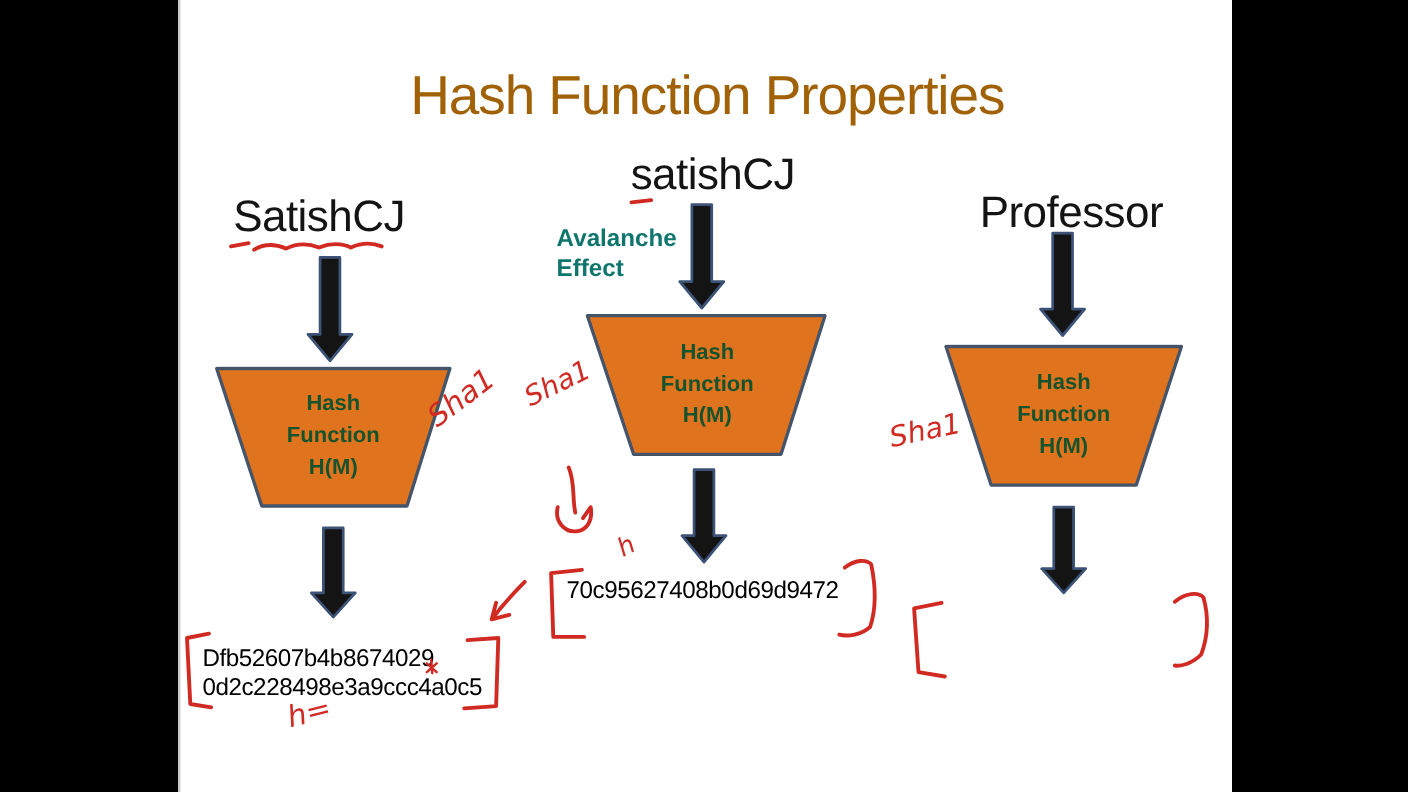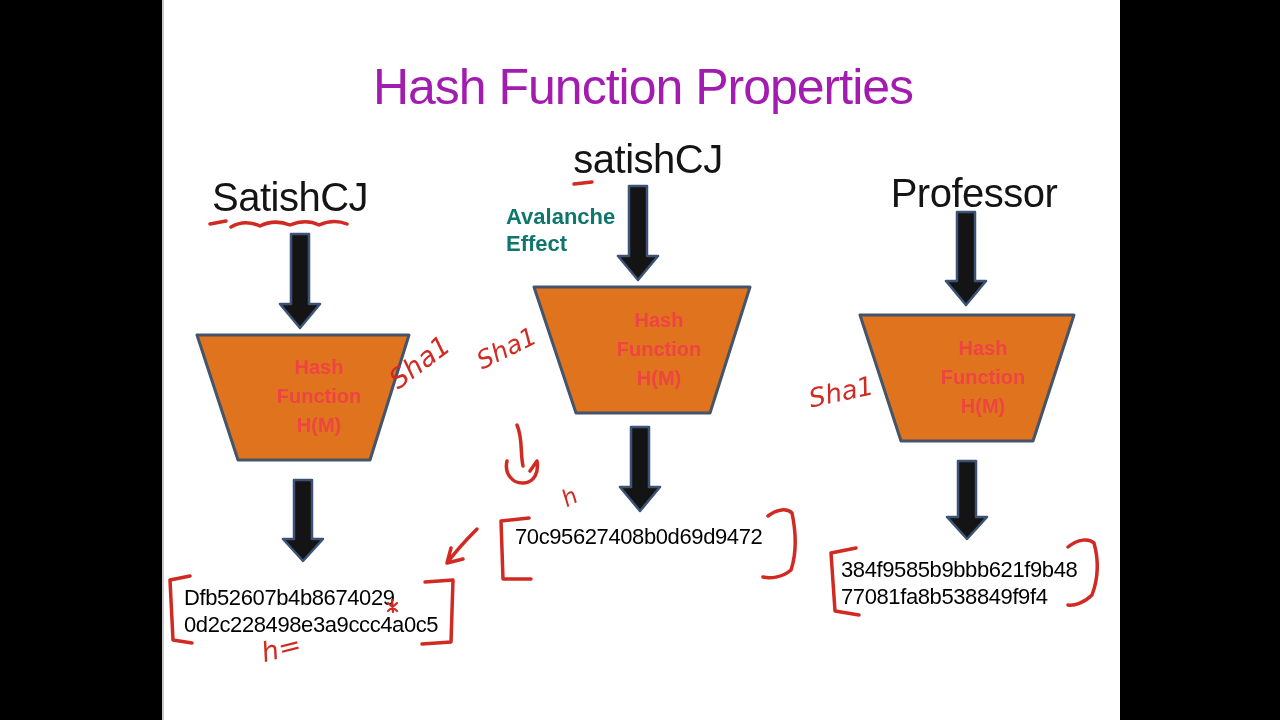--- a/index.html
+++ b/index.html
@@ -3,24 +3,24 @@
 <meta charset="utf-8">
 <style>
   * { margin:0; padding:0; box-sizing:border-box; }
   html,body { width:1280px; height:720px; background:#000; font-family:"Liberation Sans", sans-serif; overflow:hidden; }
   .stage { position:absolute; left:0; top:0; width:1280px; height:720px; background:#000; }
   .letterbox { position:absolute; top:0; height:720px; background:#000; }
   .lb-left { left:0; width:162px; }
   .lb-right { left:1120px; width:160px; }
   .slide { position:absolute; left:162px; top:0; width:958px; height:720px; background:#ffffff; border-left:2px solid #c9c9c9; }
   .abs { position:absolute; }
-  .title { left:0; width:958px; top:58px; text-align:center; font-size:50px; letter-spacing:-1px; color:#a21caf; }
+  .title { left:0; width:958px; top:58px; text-align:center; font-size:50px; letter-spacing:-1px; color:#a16207; }
   .col-label { width:240px; text-align:center; font-size:40px; color:#141414; letter-spacing:-0.5px; }
   .funnel { }
-  .funnel-text { position:absolute; left:16px; top:0; width:100%; height:100%; display:flex; flex-direction:column; align-items:center; justify-content:center; color:#ef4444; font-weight:bold; font-size:20px; line-height:29px; padding-bottom:2px; }
+  .funnel-text { position:absolute; left:0; top:0; width:100%; height:100%; display:flex; flex-direction:column; align-items:center; justify-content:center; color:#14532d; font-weight:bold; font-size:20px; line-height:29px; padding-bottom:2px; }
   .hash { font-size:22px; line-height:27px; color:#000000; letter-spacing:-0.4px; white-space:nowrap; }
   .avalanche { color:#0f766e; font-weight:bold; font-size:22px; line-height:27px; }
   .ink { position:absolute; color:#d02a22; font-style:italic; font-family:"DejaVu Sans", sans-serif; transform-origin:left top; white-space:nowrap; }
   .ink-layer { position:absolute; left:0; top:0; pointer-events:none; }
   svg.arrow { display:block; }
 </style>
 </head>
 <body>
 
 <div class="stage">
@@ -88,24 +88,20 @@
       </svg>
       <div class="funnel-text">
         <div>Hash</div>
         <div>Function</div>
         <div>H(M)</div>
       </div>
     </div>
     <svg class="abs arrow" style="left:781px; top:459px;" width="44" height="82">
       <polygon points="13,2 31,2 31,58 42,58 22,80 2,58 13,58" fill="#141414" stroke="#3c5276" stroke-width="2.5" stroke-linejoin="round"></polygon>
     </svg>
-    <div class="abs hash" style="left:677px; top:556px;">
-      <div>384f9585b9bbb621f9b48</div>
-      <div>77081fa8b538849f9f4</div>
-    </div>
 
   </div>
 
   <svg class="ink-layer" width="1280" height="720" viewBox="0 0 1280 720">
     <g fill="none" stroke="#d02a22" stroke-width="3.5" stroke-linecap="round" stroke-linejoin="round">
       <path d="M210,224 l16,-3 M231,227 c10,-6 20,-5 29,-1 c10,-5 20,-5 30,-1 c10,-4 21,-4 29,0 c9,-4 18,-5 28,-1"></path>
       <path d="M574,184 l18,-2"></path>
       <path d="M190,576 l-20,4 l3,60 l19,3"></path>
       <path d="M425,582 l28,-2 l-2,62 l-29,2"></path>
       <path d="M529,518 l-28,3 l2,58 l28,0"></path>

